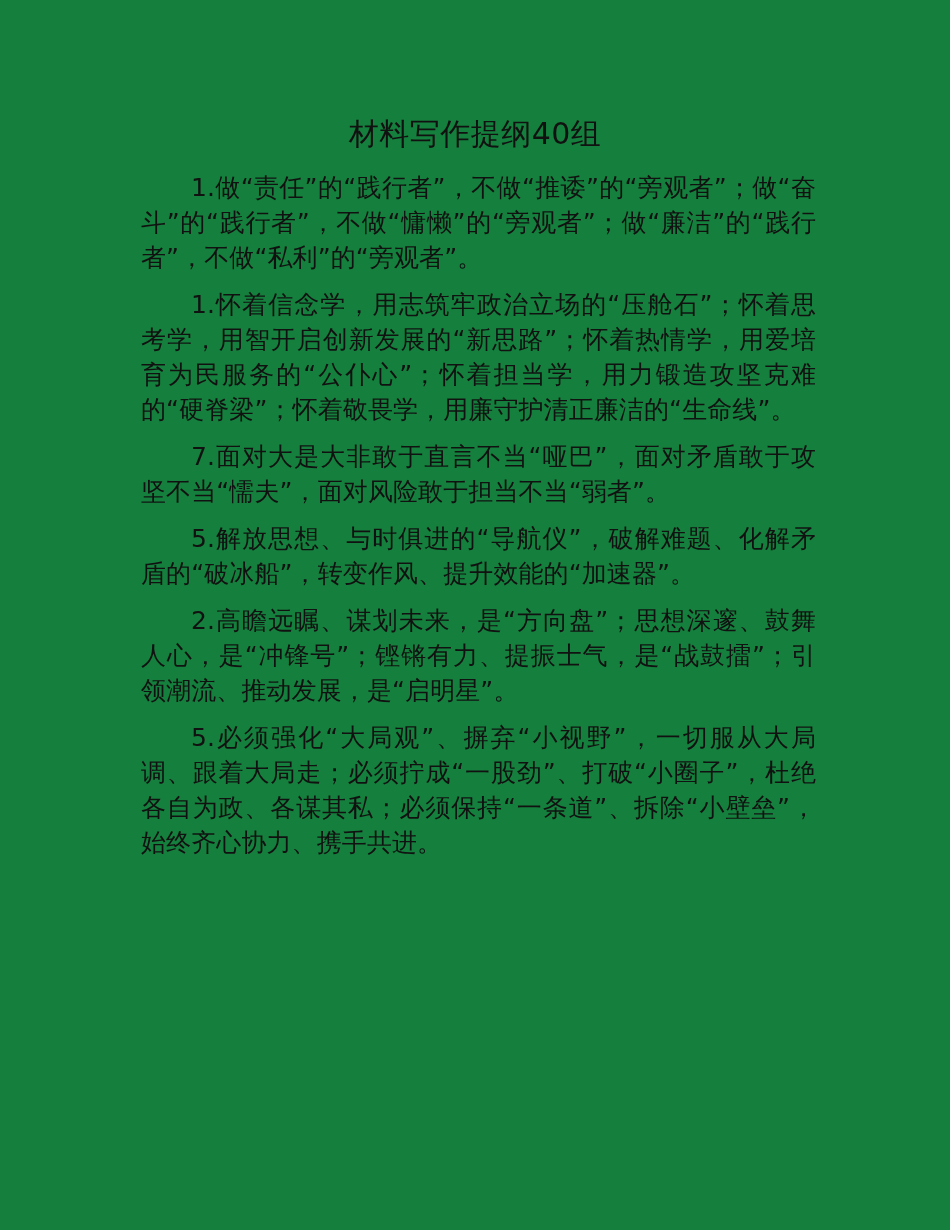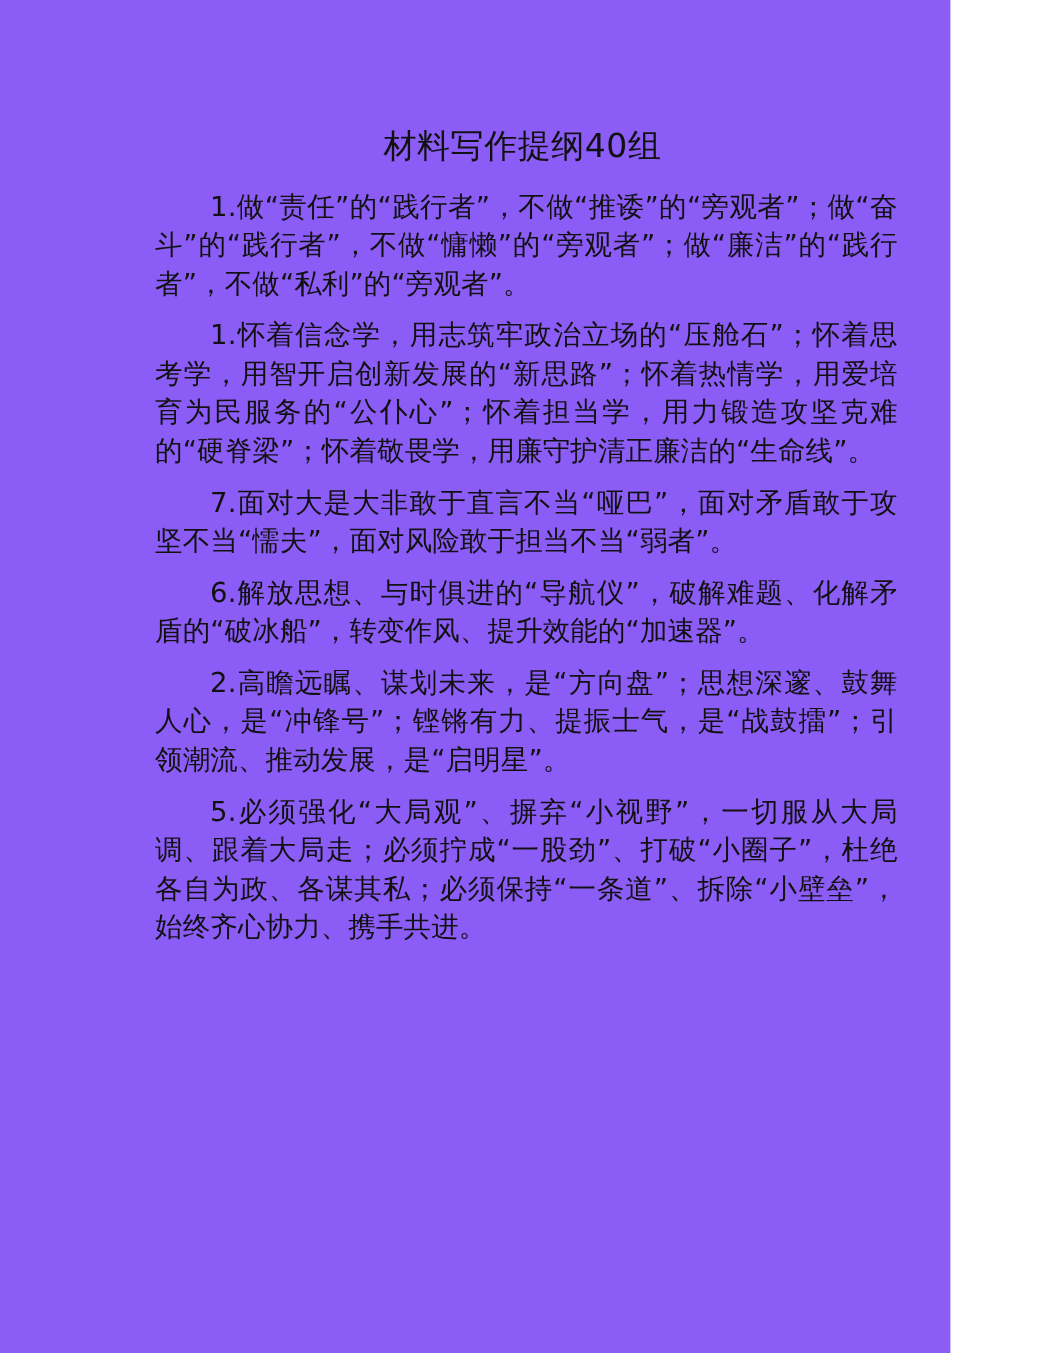--- a/index.html
+++ b/index.html
@@ -12,23 +12,23 @@
       height: 1230px;
       position: relative;
       overflow: hidden;
       font-family: "DejaVu Sans", "Liberation Sans", sans-serif;
       color: #111111;
     }
     .page {
       position: absolute;
       left: 0;
       top: 0;
-      width: 864px;
+      width: 950px;
       height: 1230px;
-      background: #8b5cf6;
+      background: #15803d;
     }
     .doc-title {
       position: absolute;
       left: 0;
       top: 112px;
       width: 950px;
       text-align: center;
       font-size: 30px;
       line-height: 44px;
       font-weight: normal;
@@ -53,17 +53,17 @@
   </style>
 </head>
 <body>
 
 <div class="page">
   <h1 class="doc-title">材料写作提纲40组</h1>
   <div class="body-text">
     <p class="para">1.做“责任”的“践行者”，不做“推诿”的“旁观者”；做“奋斗”的“践行者”，不做“慵懒”的“旁观者”；做“廉洁”的“践行者”，不做“私利”的“旁观者”。</p>
     <p class="para">1.怀着信念学，用志筑牢政治立场的“压舱石”；怀着思考学，用智开启创新发展的“新思路”；怀着热情学，用爱培育为民服务的“公仆心”；怀着担当学，用力锻造攻坚克难的“硬脊梁”；怀着敬畏学，用廉守护清正廉洁的“生命线”。</p>
     <p class="para">7.面对大是大非敢于直言不当“哑巴”，面对矛盾敢于攻坚不当“懦夫”，面对风险敢于担当不当“弱者”。</p>
-    <p class="para">6.解放思想、与时俱进的“导航仪”，破解难题、化解矛盾的“破冰船”，转变作风、提升效能的“加速器”。</p>
+    <p class="para">5.解放思想、与时俱进的“导航仪”，破解难题、化解矛盾的“破冰船”，转变作风、提升效能的“加速器”。</p>
     <p class="para">2.高瞻远瞩、谋划未来，是“方向盘”；思想深邃、鼓舞人心，是“冲锋号”；铿锵有力、提振士气，是“战鼓擂”；引领潮流、推动发展，是“启明星”。</p>
     <p class="para">5.必须强化“大局观”、摒弃“小视野”，一切服从大局调、跟着大局走；必须拧成“一股劲”、打破“小圈子”，杜绝各自为政、各谋其私；必须保持“一条道”、拆除“小壁垒”，始终齐心协力、携手共进。</p>
   </div>
 </div>
 
 </body></html>

